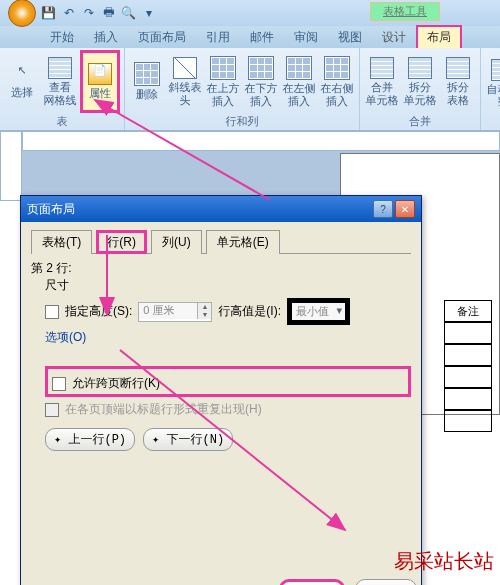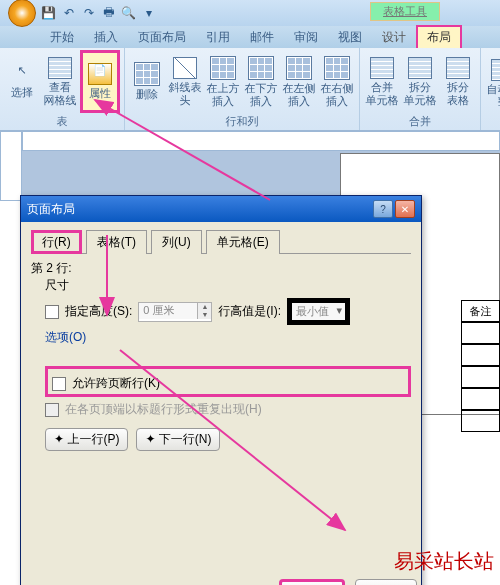--- a/index.html
+++ b/index.html
@@ -16,21 +16,21 @@
 .ribbon-group { border-right: 1px solid #b5cde4; padding: 2px 4px 0; display: flex; flex-direction: column; }
 .group-row { display: flex; gap: 2px; flex: 1; }
 .group-label { text-align: center; font-size: 11px; color: #4a6a8f; padding: 1px 0; }
 .rbtn { display: flex; flex-direction: column; align-items: center; justify-content: center; width: 34px; padding: 2px 1px; color: #3b5e85; font-size: 11px; line-height: 1.1; text-align: center; cursor: pointer; }
 .rbtn .ic { width: 22px; height: 20px; margin-bottom: 2px; }
 .rbtn.highlighted { background: #fff5c5; border: 3px solid #e6389e; width: 32px; }
 .doc-area { background: #b0c5de; height: 70px; position: relative; }
 .ruler { position: absolute; top: 0; left: 22px; right: 0; height: 18px; background: #fff; border: 1px solid #9db8d6; }
 .ruler-side { position: absolute; top: 0; left: 0; width: 20px; bottom: 0; background: #fff; border: 1px solid #9db8d6; }
 .paper { position: absolute; top: 22px; left: 340px; right: 0; height: 260px; background: #fff; border: 1px solid #777; }
-.table-in-doc { position: absolute; right: 0; top: 300px; width: 39px; }
+.table-in-doc { position: absolute; right: 8px; top: 300px; width: 48px; }
 .table-in-doc th, .table-in-doc td { border: 1px solid #000; height: 18px; font-size: 11px; font-weight: normal; text-align: center; }
 .dialog { position: absolute; left: 20px; top: 195px; width: 400px; background: #ece9d8; border: 1px solid #0a246a; box-shadow: 2px 2px 6px rgba(0,0,0,.3); }
 .dlg-title { background: linear-gradient(#3a80e0, #0a58c0); color: #fff; padding: 4px 6px; display: flex; align-items: center; justify-content: space-between; font-size: 12px; }
 .dlg-title .btns { display: flex; gap: 2px; }
 .dlg-title .wbtn { width: 18px; height: 16px; background: linear-gradient(#f5b5a5, #e07050); border: 1px solid #a04020; border-radius: 2px; display: flex; align-items: center; justify-content: center; color: #fff; font-size: 10px; }
 .dlg-title .wbtn.help { background: linear-gradient(#c5dcf5, #7aa8dc); border-color: #4070a8; color: #2a4a70; }
 .dlg-body { padding: 8px 10px 10px; }
 .tabstrip { display: flex; gap: 4px; border-bottom: 1px solid #999; }
 .dtab { padding: 3px 10px 2px; border: 1px solid #999; border-bottom: none; background: #ece9d8; margin-bottom: -1px; cursor: pointer; }
 .dtab.active { background: #ece9d8; border-bottom: 1px solid #ece9d8; }
@@ -41,21 +41,21 @@
 .chk { width: 12px; height: 12px; border: 1px solid #7a7a7a; background: #fff; }
 .spin { display: inline-flex; border: 1px solid #b0b0b0; background: #fff; height: 18px; }
 .spin input { width: 50px; border: none; padding: 0 4px; height: 16px; font-size: 11px; color: #888; background: #f7f7f7; }
 .spin .sbt { width: 14px; display: flex; flex-direction: column; }
 .spin .sbt span { height: 8px; border-left: 1px solid #b0b0b0; text-align: center; font-size: 7px; line-height: 8px; color: #666; background: #eee; }
 .select { border: 5px solid #000000; background: #f7f7f7; padding: 1px 16px 1px 4px; color: #888; position: relative; font-size: 11px; }
 .select:after { content: "▾"; position: absolute; right: 3px; top: 1px; color: #666; }
 .opt-link { color: #0a3ea0; }
 .hl-block { border: 3px solid #e6389e; padding: 2px 4px; margin-top: 20px; }
 .navbtns { display: flex; gap: 8px; margin-top: 10px; }
-.btn { border: 1px solid #999; background: linear-gradient(#fdfdfd, #e4e4e0); padding: 2px 8px; border-radius: 4px; cursor: pointer; font-size: 12px; }
+.btn { border: 1px solid #999; background: linear-gradient(#fdfdfd, #e4e4e0); padding: 2px 8px; border-radius: 10px; cursor: pointer; font-size: 12px; font-family: Liberation Mono, monospace; }
 .dlg-foot { display: flex; justify-content: flex-end; gap: 10px; padding: 8px 10px 10px; }
 .btn.primary { padding: 3px 18px; }
 .btn.primary.hl { border: 3px solid #e6389e; }
 .watermark { position: absolute; right: 6px; bottom: 10px; text-align: center; font-family: "STKaiti", KaiTi, serif; }
 .watermark .cn { color: #c00000; font-size: 20px; }
 .watermark .en { color: #5a6a8a; font-size: 11px; }
 svg.arrow { position: absolute; pointer-events: none; }
 .ic-table { background: linear-gradient(#fff,#fff); border: 1px solid #5a7aa0; display: grid; grid-template: repeat(3,1fr)/repeat(3,1fr); gap: 1px; padding: 1px; }
 .ic-table i { background: #a8c0dd; }
 .ic-grid { border: 1px solid #5a7aa0; background: repeating-linear-gradient(#cde 0 3px,#fff 3px 4px), repeating-linear-gradient(90deg,#cde 0 3px,#fff 3px 4px); }
@@ -251,22 +251,22 @@
 <div class="dialog">
   <div class="dlg-title">
     <span>页面布局</span>
     <div class="btns">
       <div class="wbtn help">?</div>
       <div class="wbtn">✕</div>
     </div>
   </div>
   <div class="dlg-body">
     <div class="tabstrip">
+      <div class="dtab">表格(T)</div>
       <div class="dtab active hl">行(R)</div>
-      <div class="dtab">表格(T)</div>
       <div class="dtab">列(U)</div>
       <div class="dtab">单元格(E)</div>
     </div>
 
     <div class="section-title">第 2 行:</div>
     <div class="indent">尺寸</div>
     <div class="indent row">
       <span class="chk"></span>
       <span>指定高度(S):</span>
       <span class="spin">

